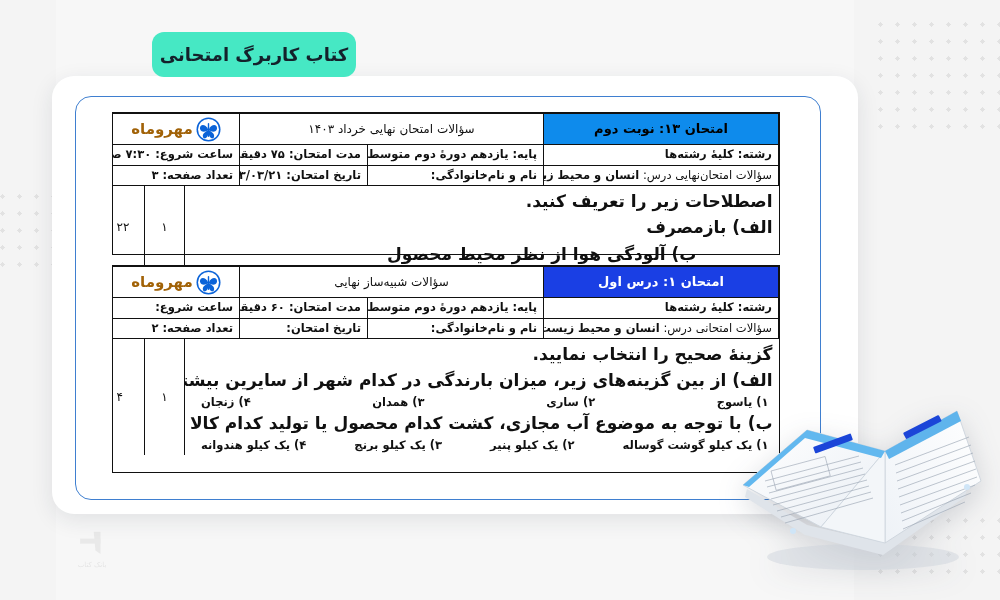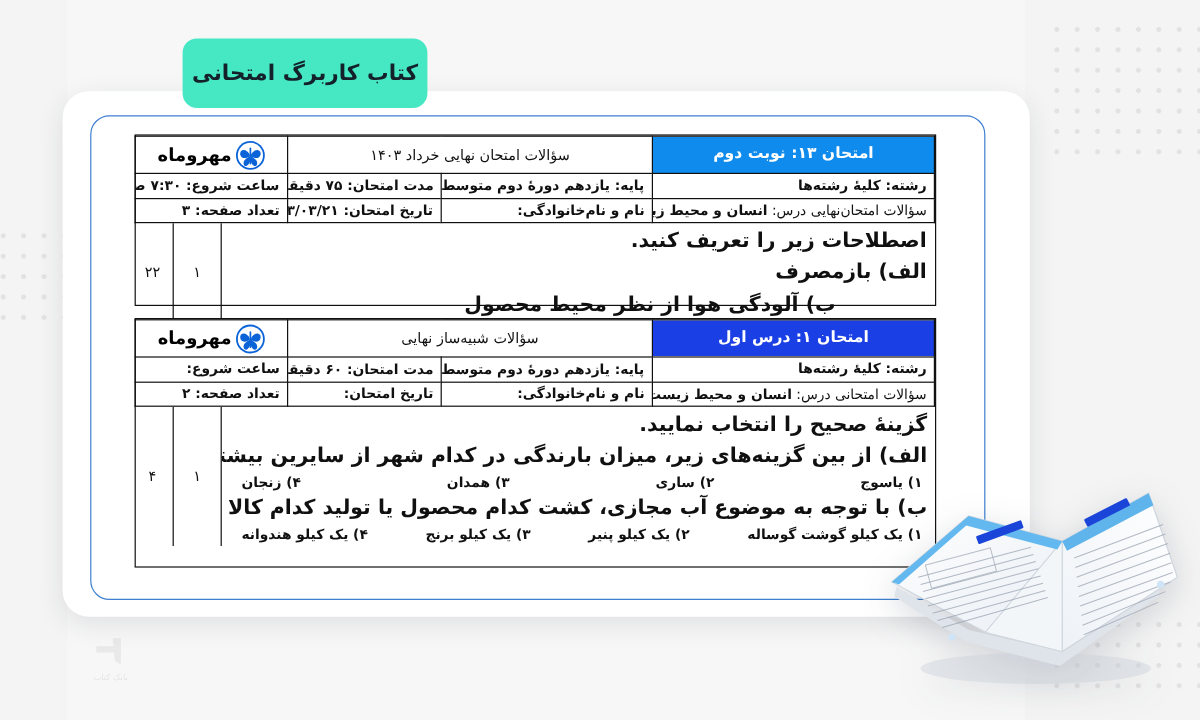--- a/index.html
+++ b/index.html
@@ -24,21 +24,21 @@
   #dots-bottom-right{ right:0; bottom:18px; width:128px; height:70px; }
 
   .band{
     position:absolute;background:#f2f2f2;pointer-events:none;
   }
   #band-left{ left:0; top:0; width:56px; height:600px; background:#f4f4f4; }
   #band-right{ right:0; top:0; width:146px; height:600px; background:#f4f4f4; }
 
   
   #title-pill{
-    position:absolute;left:152px;top:32px;width:204px;height:58px;
+    position:absolute;left:152px;top:32px;width:204px;height:45px;
     background:#46e8c4;border-radius:12px;
     display:flex;align-items:center;justify-content:center;
     color:#14212b;font-size:18px;font-weight:bold;letter-spacing:-.3px;
     z-index:5;
   }
 
   
   #paper-card{
     position:absolute;left:52px;top:76px;width:806px;height:438px;
     background:#ffffff;border-radius:22px;
@@ -74,31 +74,31 @@
     overflow:hidden;
   }
 
   .cell-logo{ width:127px;text-align:center;padding:1px 2px; }
   .cell-c2{ width:128px; }
   .cell-c3{ width:176px; }
   .cell-c4{ width:235px; }
 
   .logo-wrap{ display:flex;align-items:center;justify-content:center;gap:3px;height:26px; }
   .logo-mark{ width:25px;height:25px;flex:0 0 25px; }
-  .logo-text{ font-size:15px;font-weight:bold;color:#000000;letter-spacing:-.5px; }
-
-  .hdr-blue-1{ background:#0e8bec;color:#ffffff;font-weight:bold;text-align:center;font-size:13px;padding:5px 6px; }
+  .logo-text{ font-size:15px;font-weight:bold;color:#a16207;letter-spacing:-.5px; }
+
+  .hdr-blue-1{ background:#0e8bec;color:#000000;font-weight:bold;text-align:center;font-size:13px;padding:5px 6px; }
   .hdr-blue-2{ background:#1a3fe4;color:#fff;font-weight:bold;text-align:center;font-size:13px;padding:5px 6px; }
   .hdr-mid{ text-align:center;font-weight:normal;font-size:12px; }
 
   .b{ font-weight:bold; }
   .r{ text-align:right; }
 
   
-  .q-num{ width:34px;text-align:center;font-size:12px;vertical-align:top;padding-top:4px; }
+  .q-num{ width:34px;text-align:left;font-size:12px;vertical-align:top;padding-top:4px; }
   .q-score{ width:42px;text-align:center;font-size:12px;vertical-align:top;padding-top:4px; }
   .q-body{ vertical-align:top;padding:3px 7px 5px; white-space:normal; }
 
   .q-line{ font-size:17px;line-height:1.55;font-weight:bold;text-align:right; }
   .q-opts{ display:flex;flex-direction:row;justify-content:space-between;
            font-size:11.5px;font-weight:bold;padding:1px 4px 0 10px; }
   .q-opts span{ white-space:nowrap; }
   u.nd{ }
 
   

